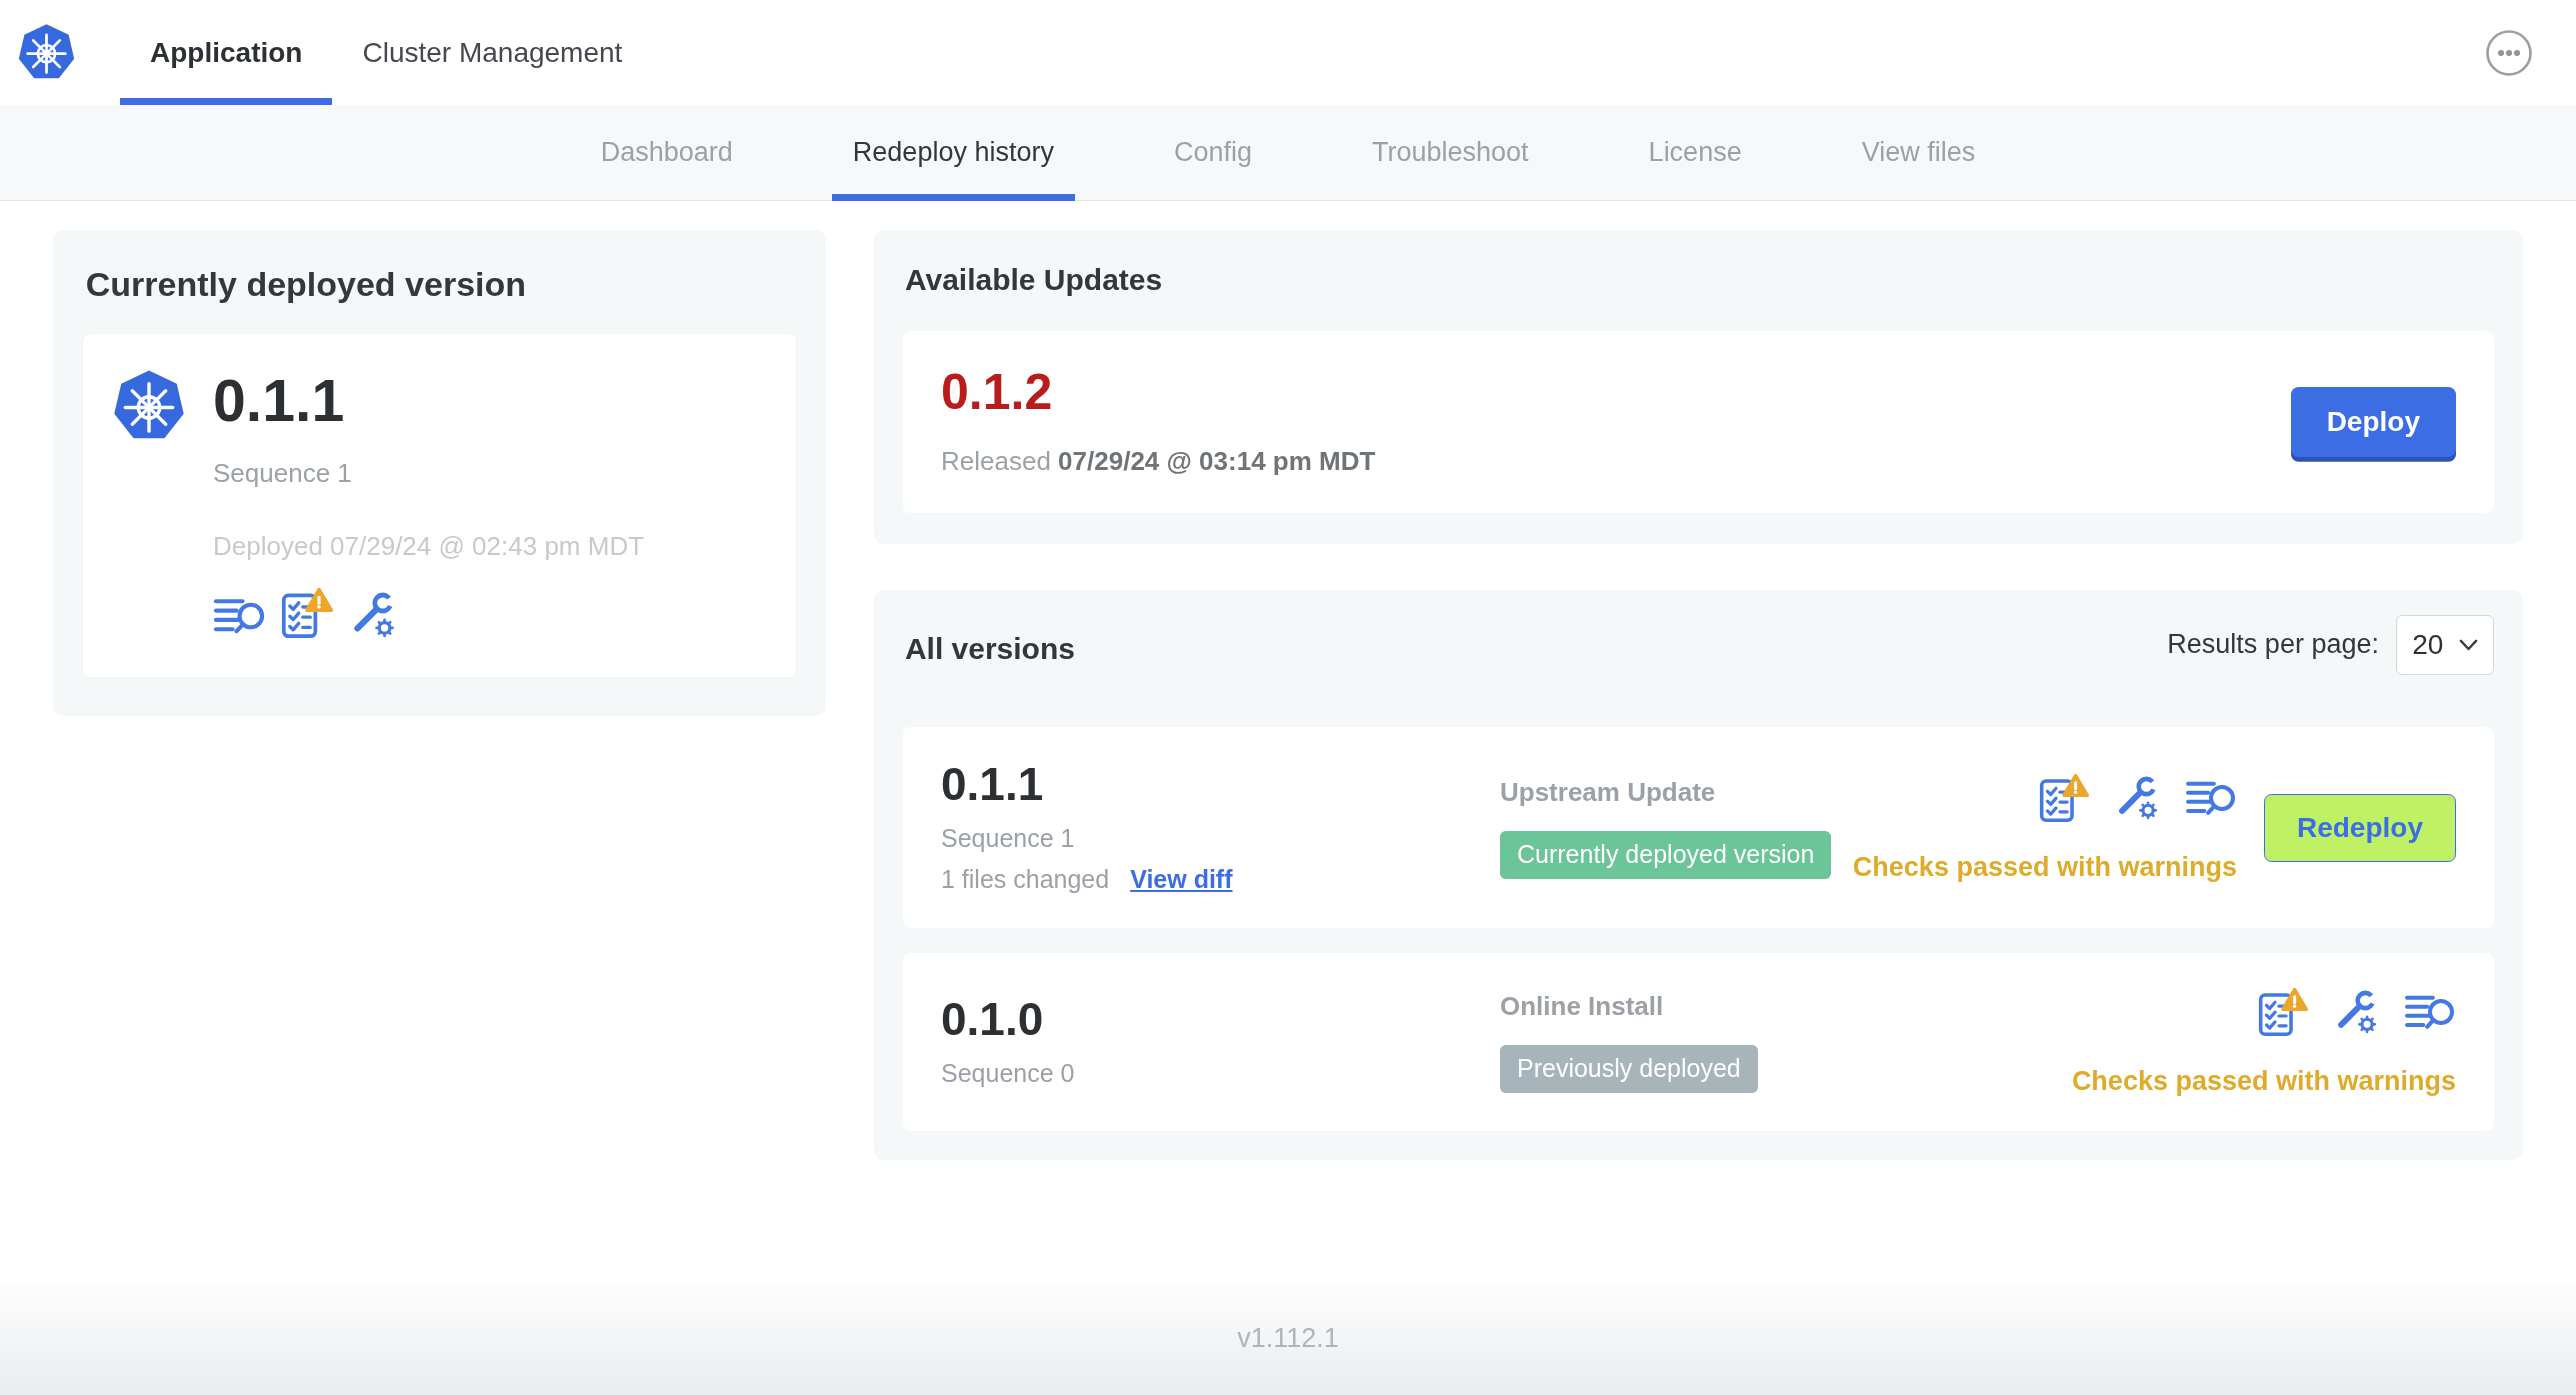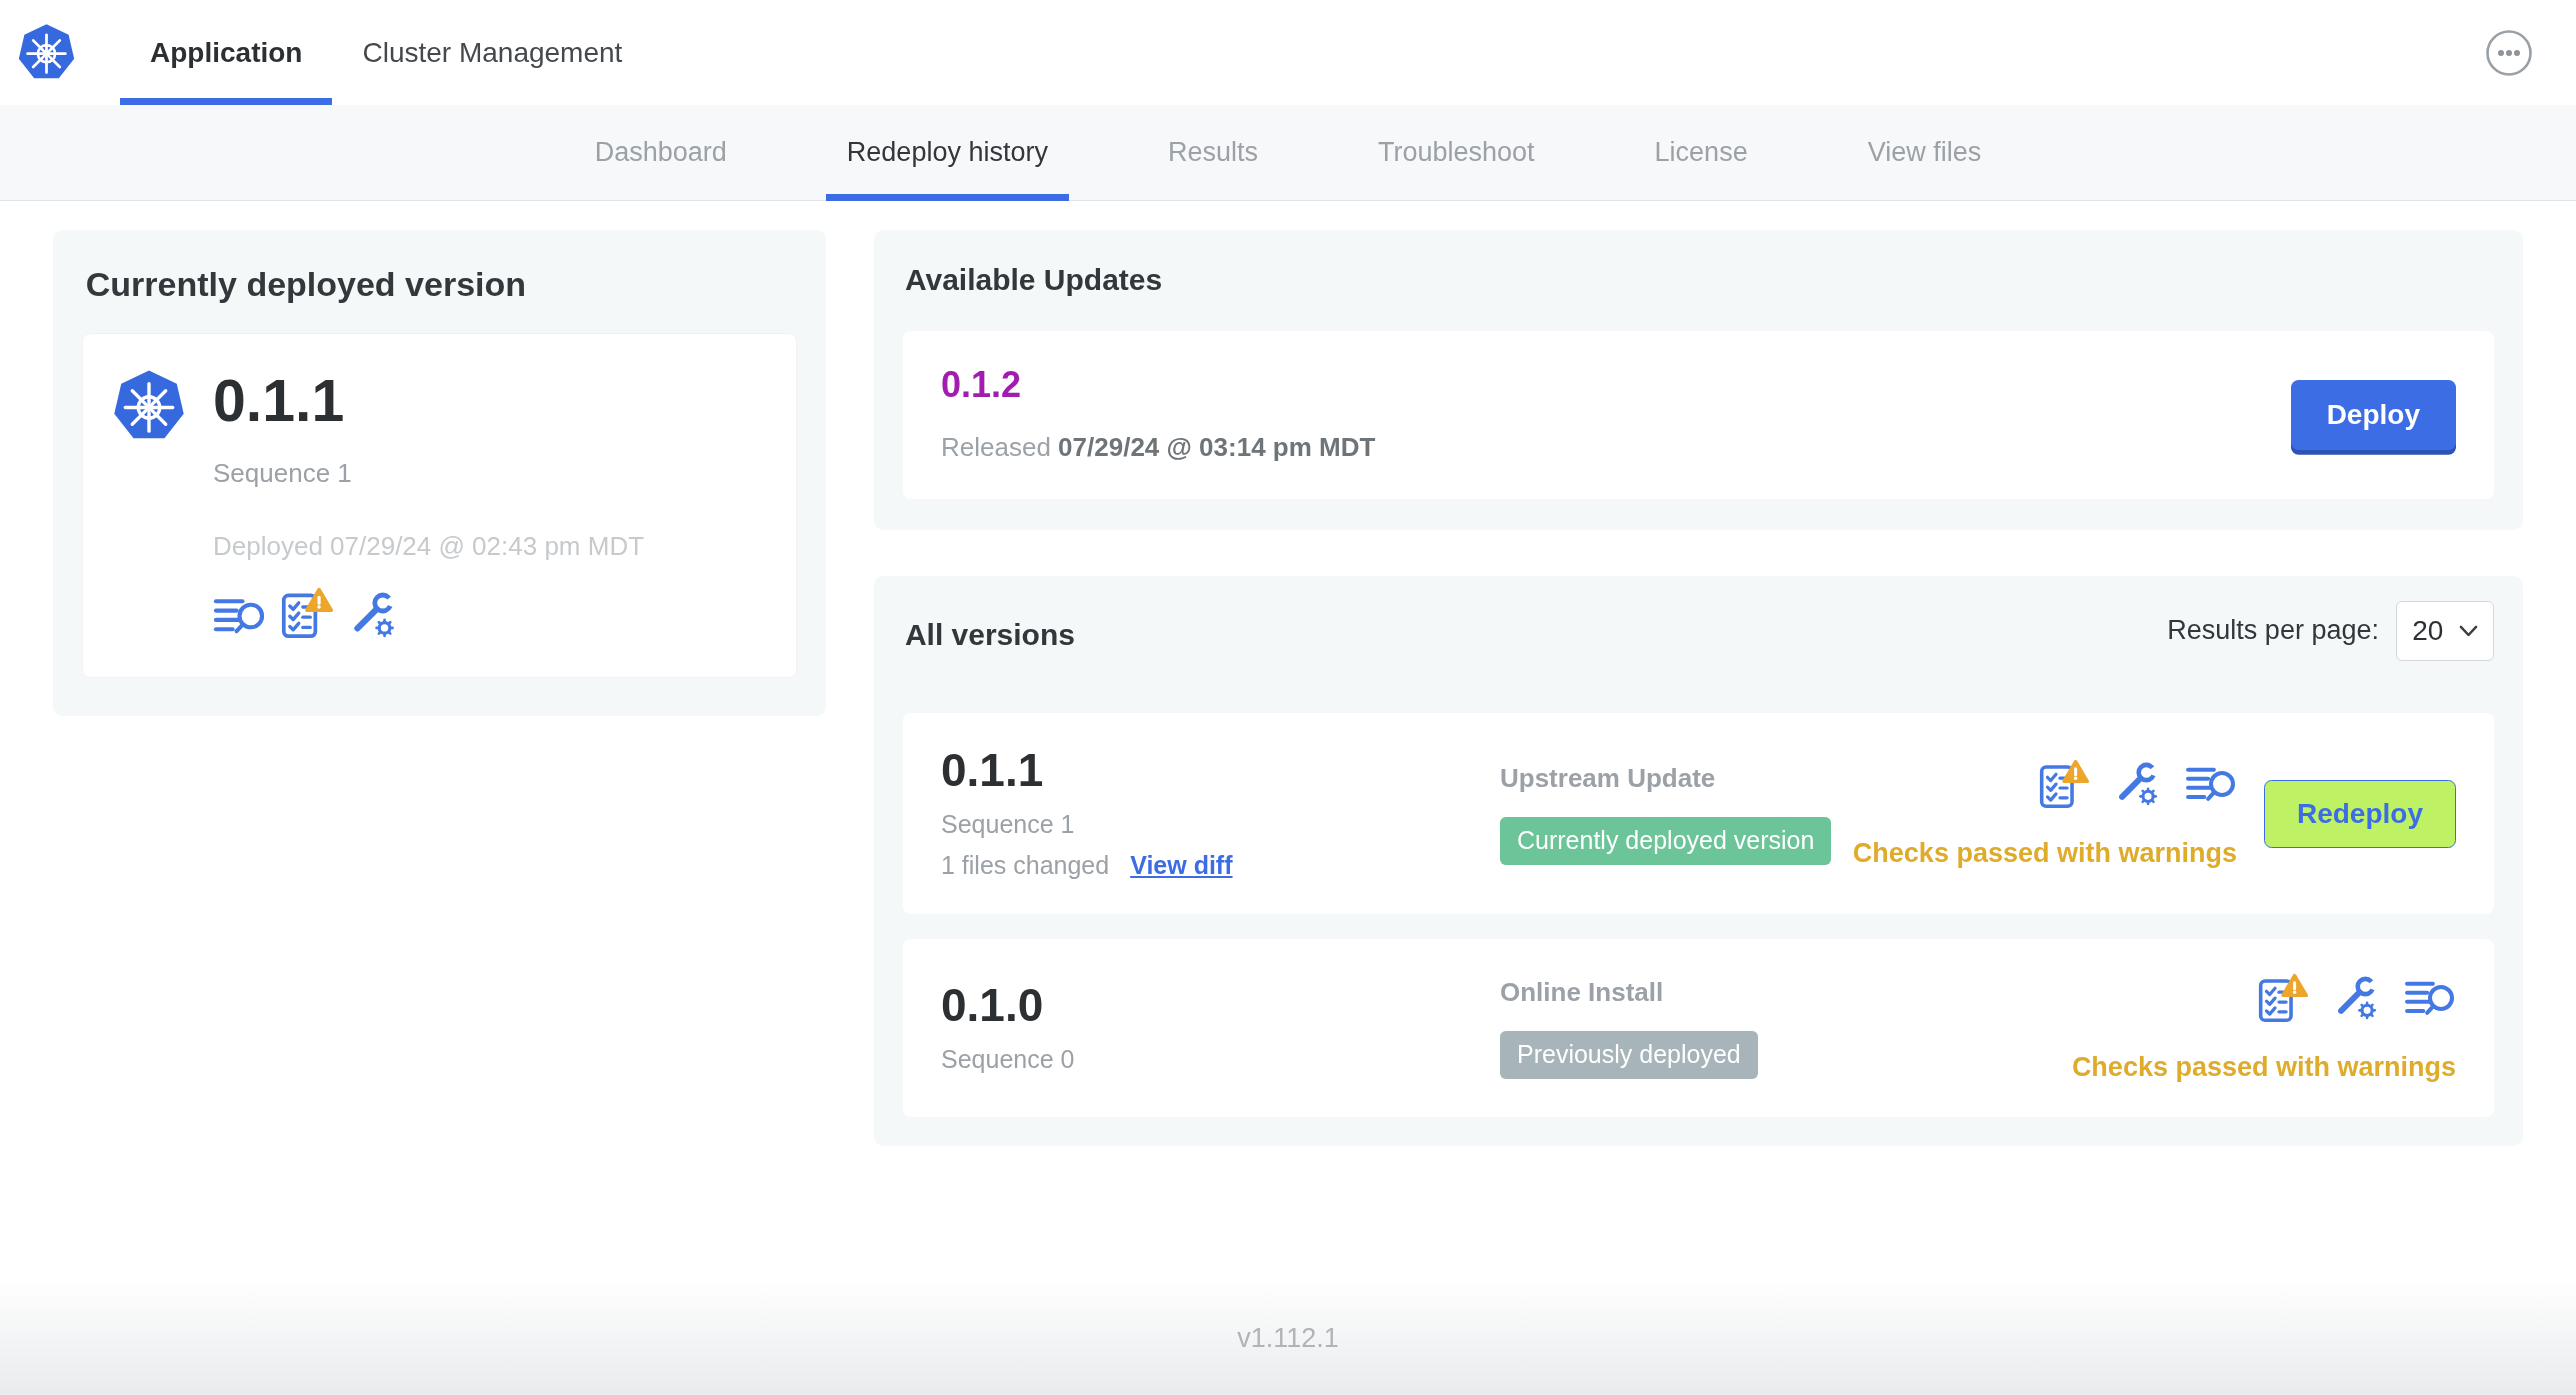--- a/index.html
+++ b/index.html
@@ -36,21 +36,21 @@
   .current-version { font-size: 59px; font-weight: 700; color: #2d3033; line-height: 1; margin-top: 7.6px; }
   .current-seq { font-size: 26px; color: #9ba1a6; margin-top: 27px; }
   .current-deployed { font-size: 26px; color: #c6cacd; margin-top: 42px; }
   .icon-row { display: flex; gap: 15.3px; margin-top: 25px; align-items: flex-end; }
   .icon-row svg, .v-icons svg { cursor: pointer; }
   
   .right-col { flex: 1; display: flex; flex-direction: column; gap: 46px; }
   .card-title { font-size: 30px; font-weight: 600; color: #33373b; margin: 7.6px 0 0 1.9px; }
   .updates-card { padding: 25px 29px 31px; }
   .update-row { margin-top: 34px; background: #fff; border-radius: 7.6px; padding: 36px 38px; display: flex; justify-content: space-between; align-items: center; }
-  .update-version { font-size: 36px; font-weight: 700; color: #a21caf; line-height: 1; }
+  .update-version { font-size: 50px; font-weight: 700; color: #b91c1c; line-height: 1; }
   .update-released { margin-top: 29px; font-size: 26px; color: #9ba1a6; text-align: center; }
   .update-released .date { color: #6f7478; font-weight: 700; }
   .deploy-btn { background: #3d6de4; color: #fff; font-size: 28px; font-weight: 700; padding: 19px 36px; border: none; border-radius: 7.6px; box-shadow: 0 4.8px 0 #2d53b4; cursor: pointer; font-family: inherit; }
   
   .versions-card { padding: 25px 29px 29px; }
   .versions-head { display: flex; justify-content: space-between; align-items: center; }
   .rpp { display: flex; align-items: center; gap: 17px; font-size: 27px; color: #33373b; }
   .rpp-select { background: #fff; border: 1px solid #d2d7da; border-radius: 6px; padding: 13.4px 15.3px; display: flex; align-items: center; gap: 15.3px; font-size: 28px; color: #2d3033; cursor: pointer; }
   .version-row { background: #fff; border-radius: 7.6px; padding: 34px 38px; display: flex; align-items: center; }
   .version-row.first { margin-top: 52px; }
@@ -161,21 +161,21 @@
 </header>
 
 <nav class="subnav">
   <div class="subnav-item">
       <span>Dashboard</span>
     </div>
   <div class="subnav-item active">
       <span>Redeploy history</span>
     </div>
   <div class="subnav-item">
-      <span>Results</span>
+      <span>Config</span>
     </div>
   <div class="subnav-item">
       <span>Troubleshoot</span>
     </div>
   <div class="subnav-item">
       <span>License</span>
     </div>
   <div class="subnav-item">
       <span>View files</span>
     </div>

